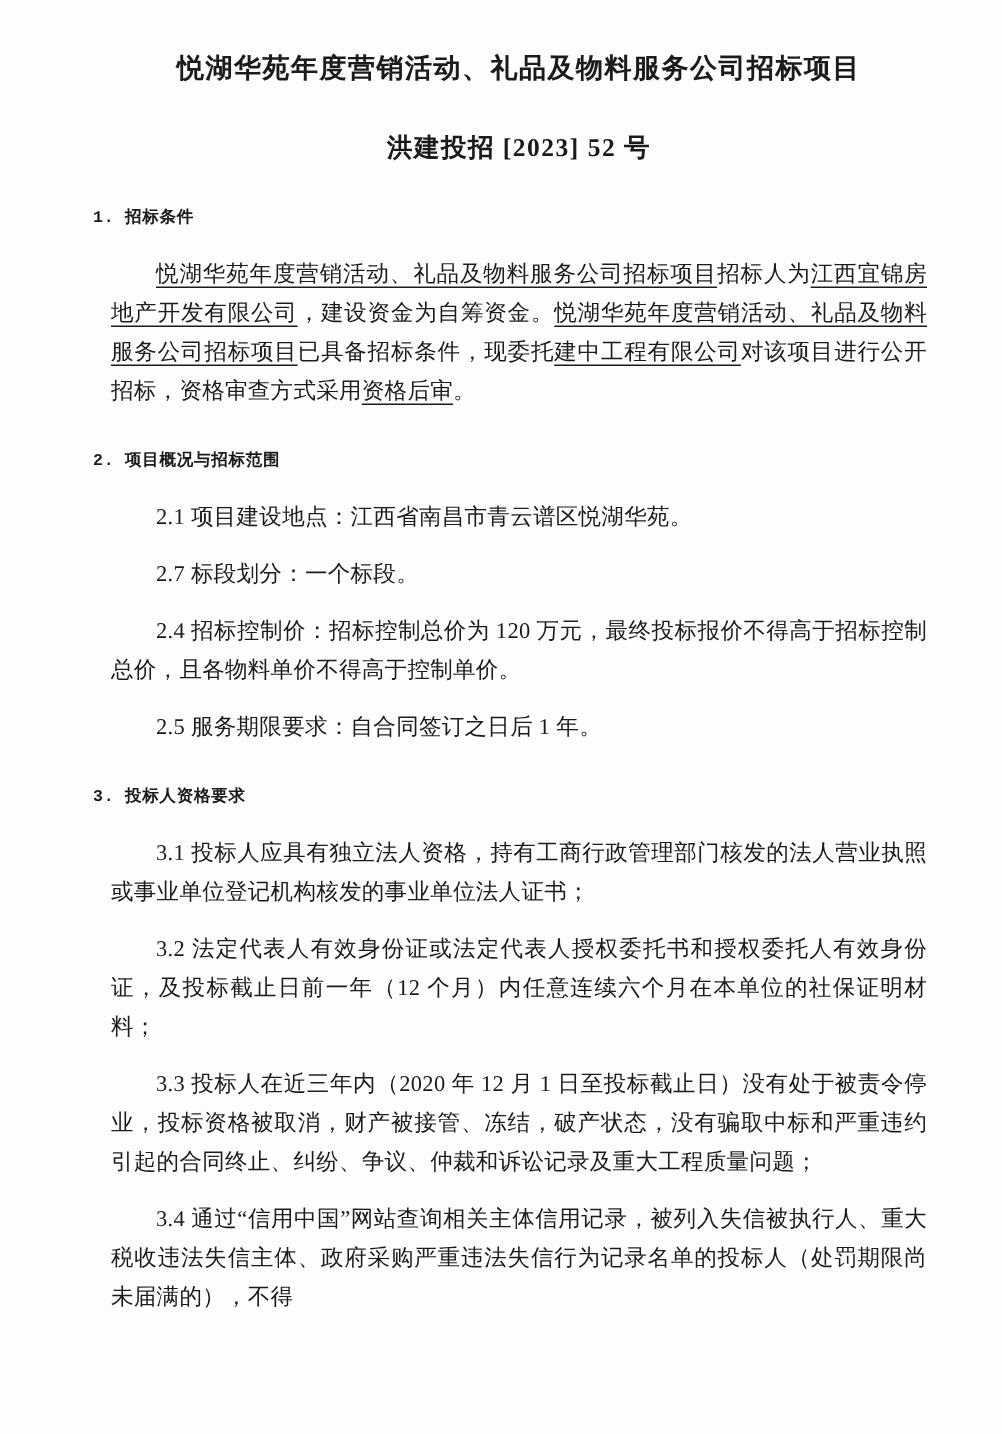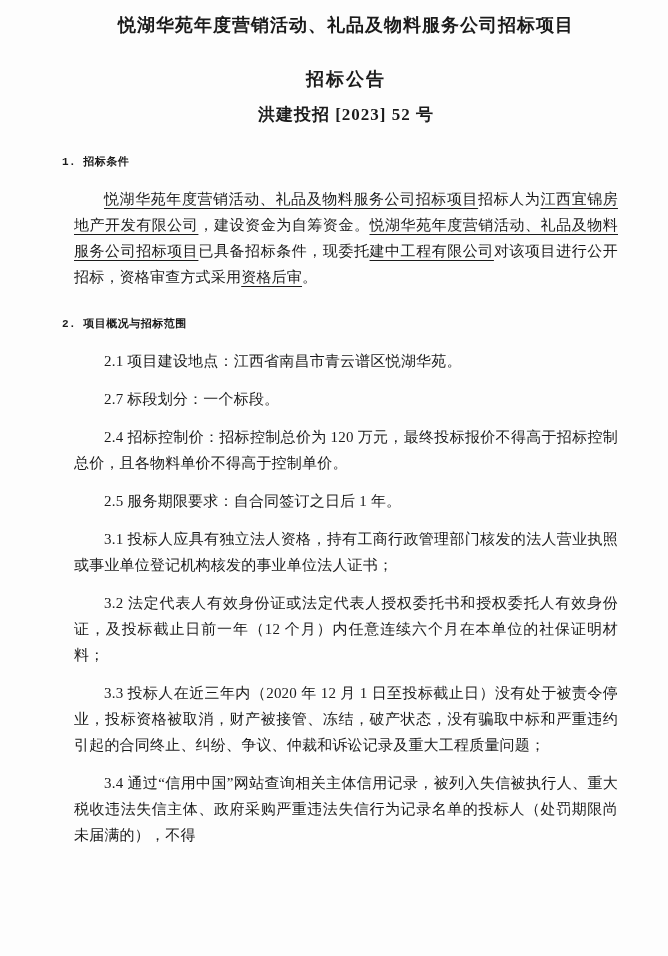--- a/index.html
+++ b/index.html
@@ -5,21 +5,21 @@
 <style>
   html, body { margin: 0; padding: 0; background: #e8e8e8; }
   .page {
     position: relative;
     width: 668px;
     height: 956px;
     margin: 0 auto;
     background: #fdfdfd;
     color: #1b1b1b;
     box-sizing: border-box;
-    padding: 12px 38px 10px 62px;
+    padding: 32px 38px 10px 62px;
     overflow: hidden;
     font-family: "Liberation Serif", "DejaVu Serif", serif;
   }
   .doc-title {
     font-family: "Liberation Serif", "DejaVu Serif", serif;
     font-weight: 700;
     font-size: 18px;
     line-height: 26px;
     text-align: center;
     letter-spacing: 1px;
@@ -65,37 +65,37 @@
     text-underline-offset: 4px;
   }
 </style>
 </head>
 <body>
 
 <div class="page">
 
   <header>
     <h1 class="doc-title">悦湖华苑年度营销活动、礼品及物料服务公司招标项目</h1>
-    <h2 class="doc-subtitle">招标公告</h2>
     <h3 class="doc-number">洪建投招 [2023] 52 号</h3>
   </header>
 
   <section>
     <h4 class="sec-heading">1. 招标条件</h4>
     <p class="para"><span class="u">悦湖华苑年度营销活动、礼品及物料服务公司招标项目</span><span>招标人为</span><span class="u">江西宜锦房地产开发有限公司</span><span>，建设资金为自筹资金。</span><span class="u">悦湖华苑年度营销活动、礼品及物料服务公司招标项目</span><span>已具备招标条件，现委托</span><span class="u">建中工程有限公司</span><span>对该项目进行公开招标，资格审查方式采用</span><span class="u">资格后审</span><span>。</span></p>
   </section>
 
   <section>
     <h4 class="sec-heading tight">2. 项目概况与招标范围</h4>
     <p class="para">2.1 项目建设地点：江西省南昌市青云谱区悦湖华苑。</p>
     <p class="para">2.7 标段划分：一个标段。</p>
     <p class="para">2.4 招标控制价：招标控制总价为 120 万元，最终投标报价不得高于招标控制总价，且各物料单价不得高于控制单价。</p>
     <p class="para">2.5 服务期限要求：自合同签订之日后 1 年。</p>
   </section>
 
   <section>
+    <h4 class="sec-heading tight">3. 投标人资格要求</h4>
     <p class="para">3.1 投标人应具有独立法人资格，持有工商行政管理部门核发的法人营业执照或事业单位登记机构核发的事业单位法人证书；</p>
     <p class="para">3.2 法定代表人有效身份证或法定代表人授权委托书和授权委托人有效身份证，及投标截止日前一年（12 个月）内任意连续六个月在本单位的社保证明材料；</p>
     <p class="para">3.3 投标人在近三年内（2020 年 12 月 1 日至投标截止日）没有处于被责令停业，投标资格被取消，财产被接管、冻结，破产状态，没有骗取中标和严重违约引起的合同终止、纠纷、争议、仲裁和诉讼记录及重大工程质量问题；</p>
     <p class="para">3.4 通过“信用中国”网站查询相关主体信用记录，被列入失信被执行人、重大税收违法失信主体、政府采购严重违法失信行为记录名单的投标人（处罚期限尚未届满的），不得</p>
   </section>
 
 </div>
 
 </body></html>

